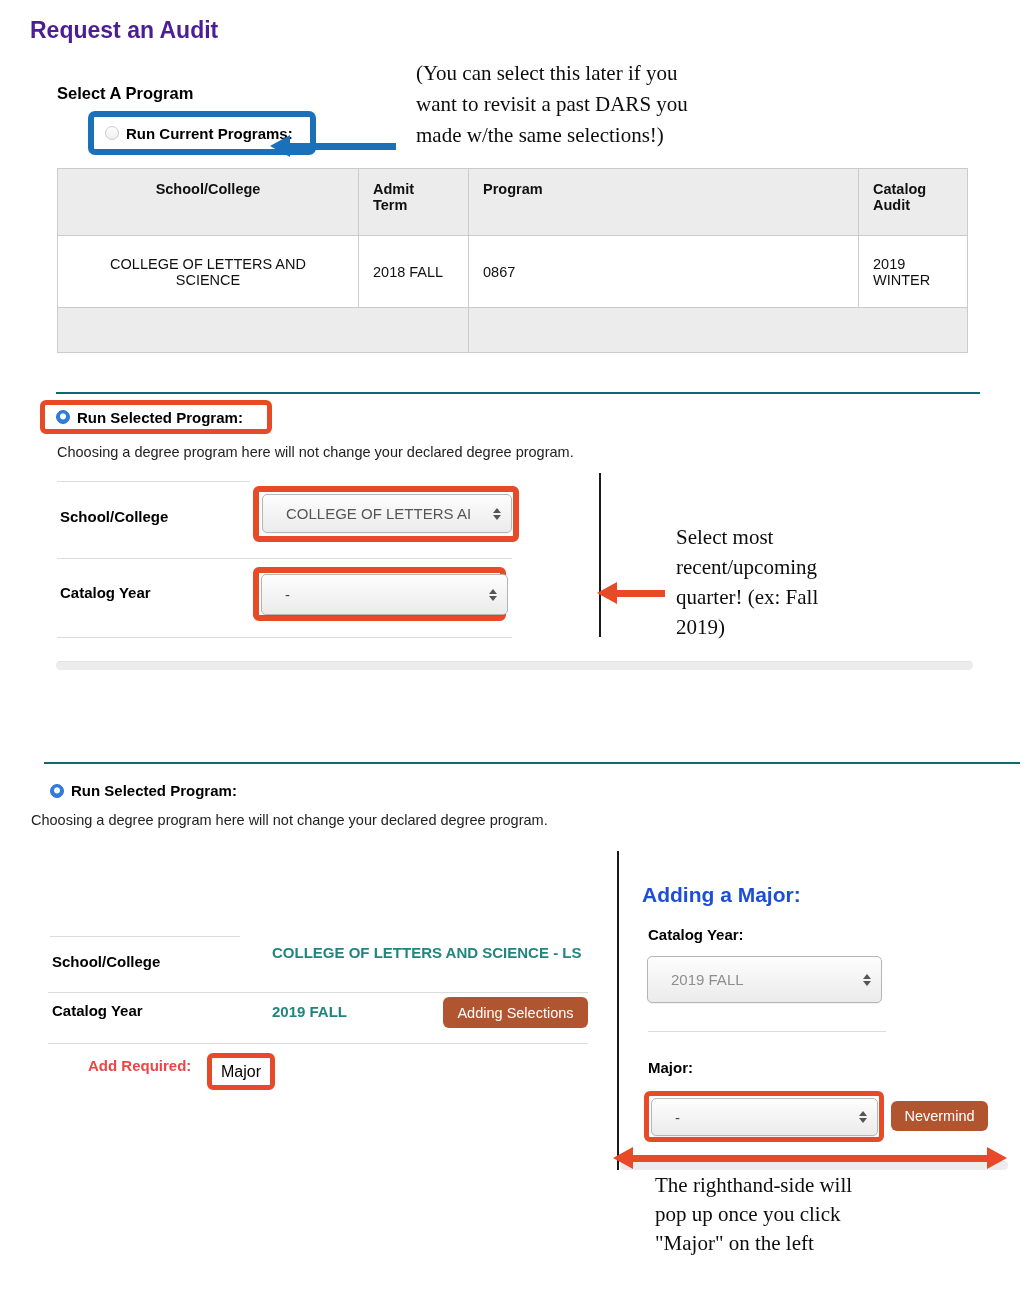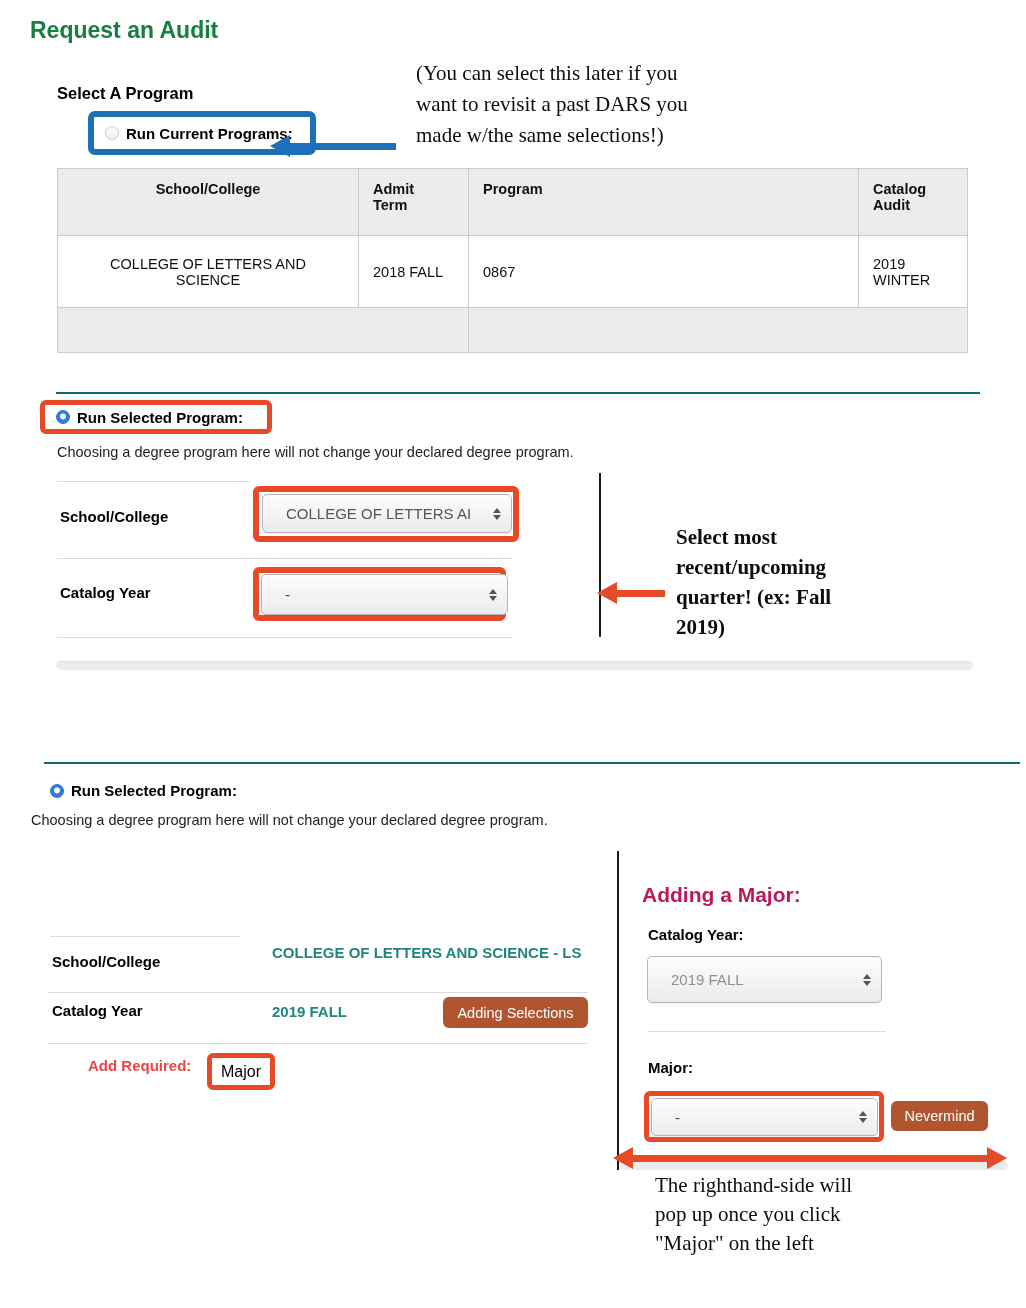--- a/index.html
+++ b/index.html
@@ -2,23 +2,23 @@
 <html><head>
 <meta charset="utf-8">
 <style>
   html,body{margin:0;padding:0;background:#fff;}
   .page{position:relative;width:1026px;height:1308px;background:#fff;overflow:hidden;
         font-family:"Liberation Sans","DejaVu Sans",sans-serif;color:#111;}
   .abs{position:absolute;}
   .serif-note{font-family:"Liberation Serif","DejaVu Serif",serif;font-size:21px;line-height:31px;
               color:#0d0d0d;white-space:pre-line;}
   
-  .h1{font-size:23px;font-weight:bold;color:#15803d;}
+  .h1{font-size:23px;font-weight:bold;color:#4c1d95;}
   .h2{font-size:16.5px;font-weight:bold;color:#000;}
-  .h3{font-size:21px;font-weight:bold;color:#be185d;}
+  .h3{font-size:21px;font-weight:bold;color:#1d4ed8;}
   .lbl{font-size:15px;font-weight:bold;color:#000;}
   .txt{font-size:14.5px;color:#222;}
   .teal-val{font-size:15px;font-weight:bold;color:#22857d;line-height:24px;}
   .red-lbl{font-size:15px;font-weight:bold;color:#ef4444;}
   
   .teal-line{height:2px;background:#0f6a70;}
   .thin-line{height:1px;background:#dcdcdc;}
   .vline{width:2px;background:#1a1a1a;}
   .gray-bar{height:8px;background:#ececec;border-radius:5px;border-top:1px solid #e2e2e2;}
   
@@ -159,21 +159,21 @@
 
   <div class="abs thin-line" style="left:57px;top:637px;width:455px;"></div>
 
   <div class="abs vline" style="left:599px;top:473px;height:164px;"></div>
 
   <div class="abs arrow orange" style="left:597px;top:582px;">
     <span class="ah-left"></span>
       <span class="shaft" style="width:48px;"></span>
   </div>
 
-  <div class="abs serif-note" style="left:676px;top:522px;width:270px;line-height:30px;font-weight:bold;">Select most
+  <div class="abs serif-note" style="left:676px;top:522px;width:270px;line-height:30px;">Select most
 recent/upcoming
 quarter! (ex: Fall
 2019)</div>
 
   <div class="abs gray-bar" style="left:56px;top:661px;width:917px;"></div>
 
   <div class="abs teal-line" style="left:44px;top:762px;width:976px;"></div>
 
   <div class="abs radio-row" style="left:50px;top:782px;">
     <span class="radio checked"></span>

